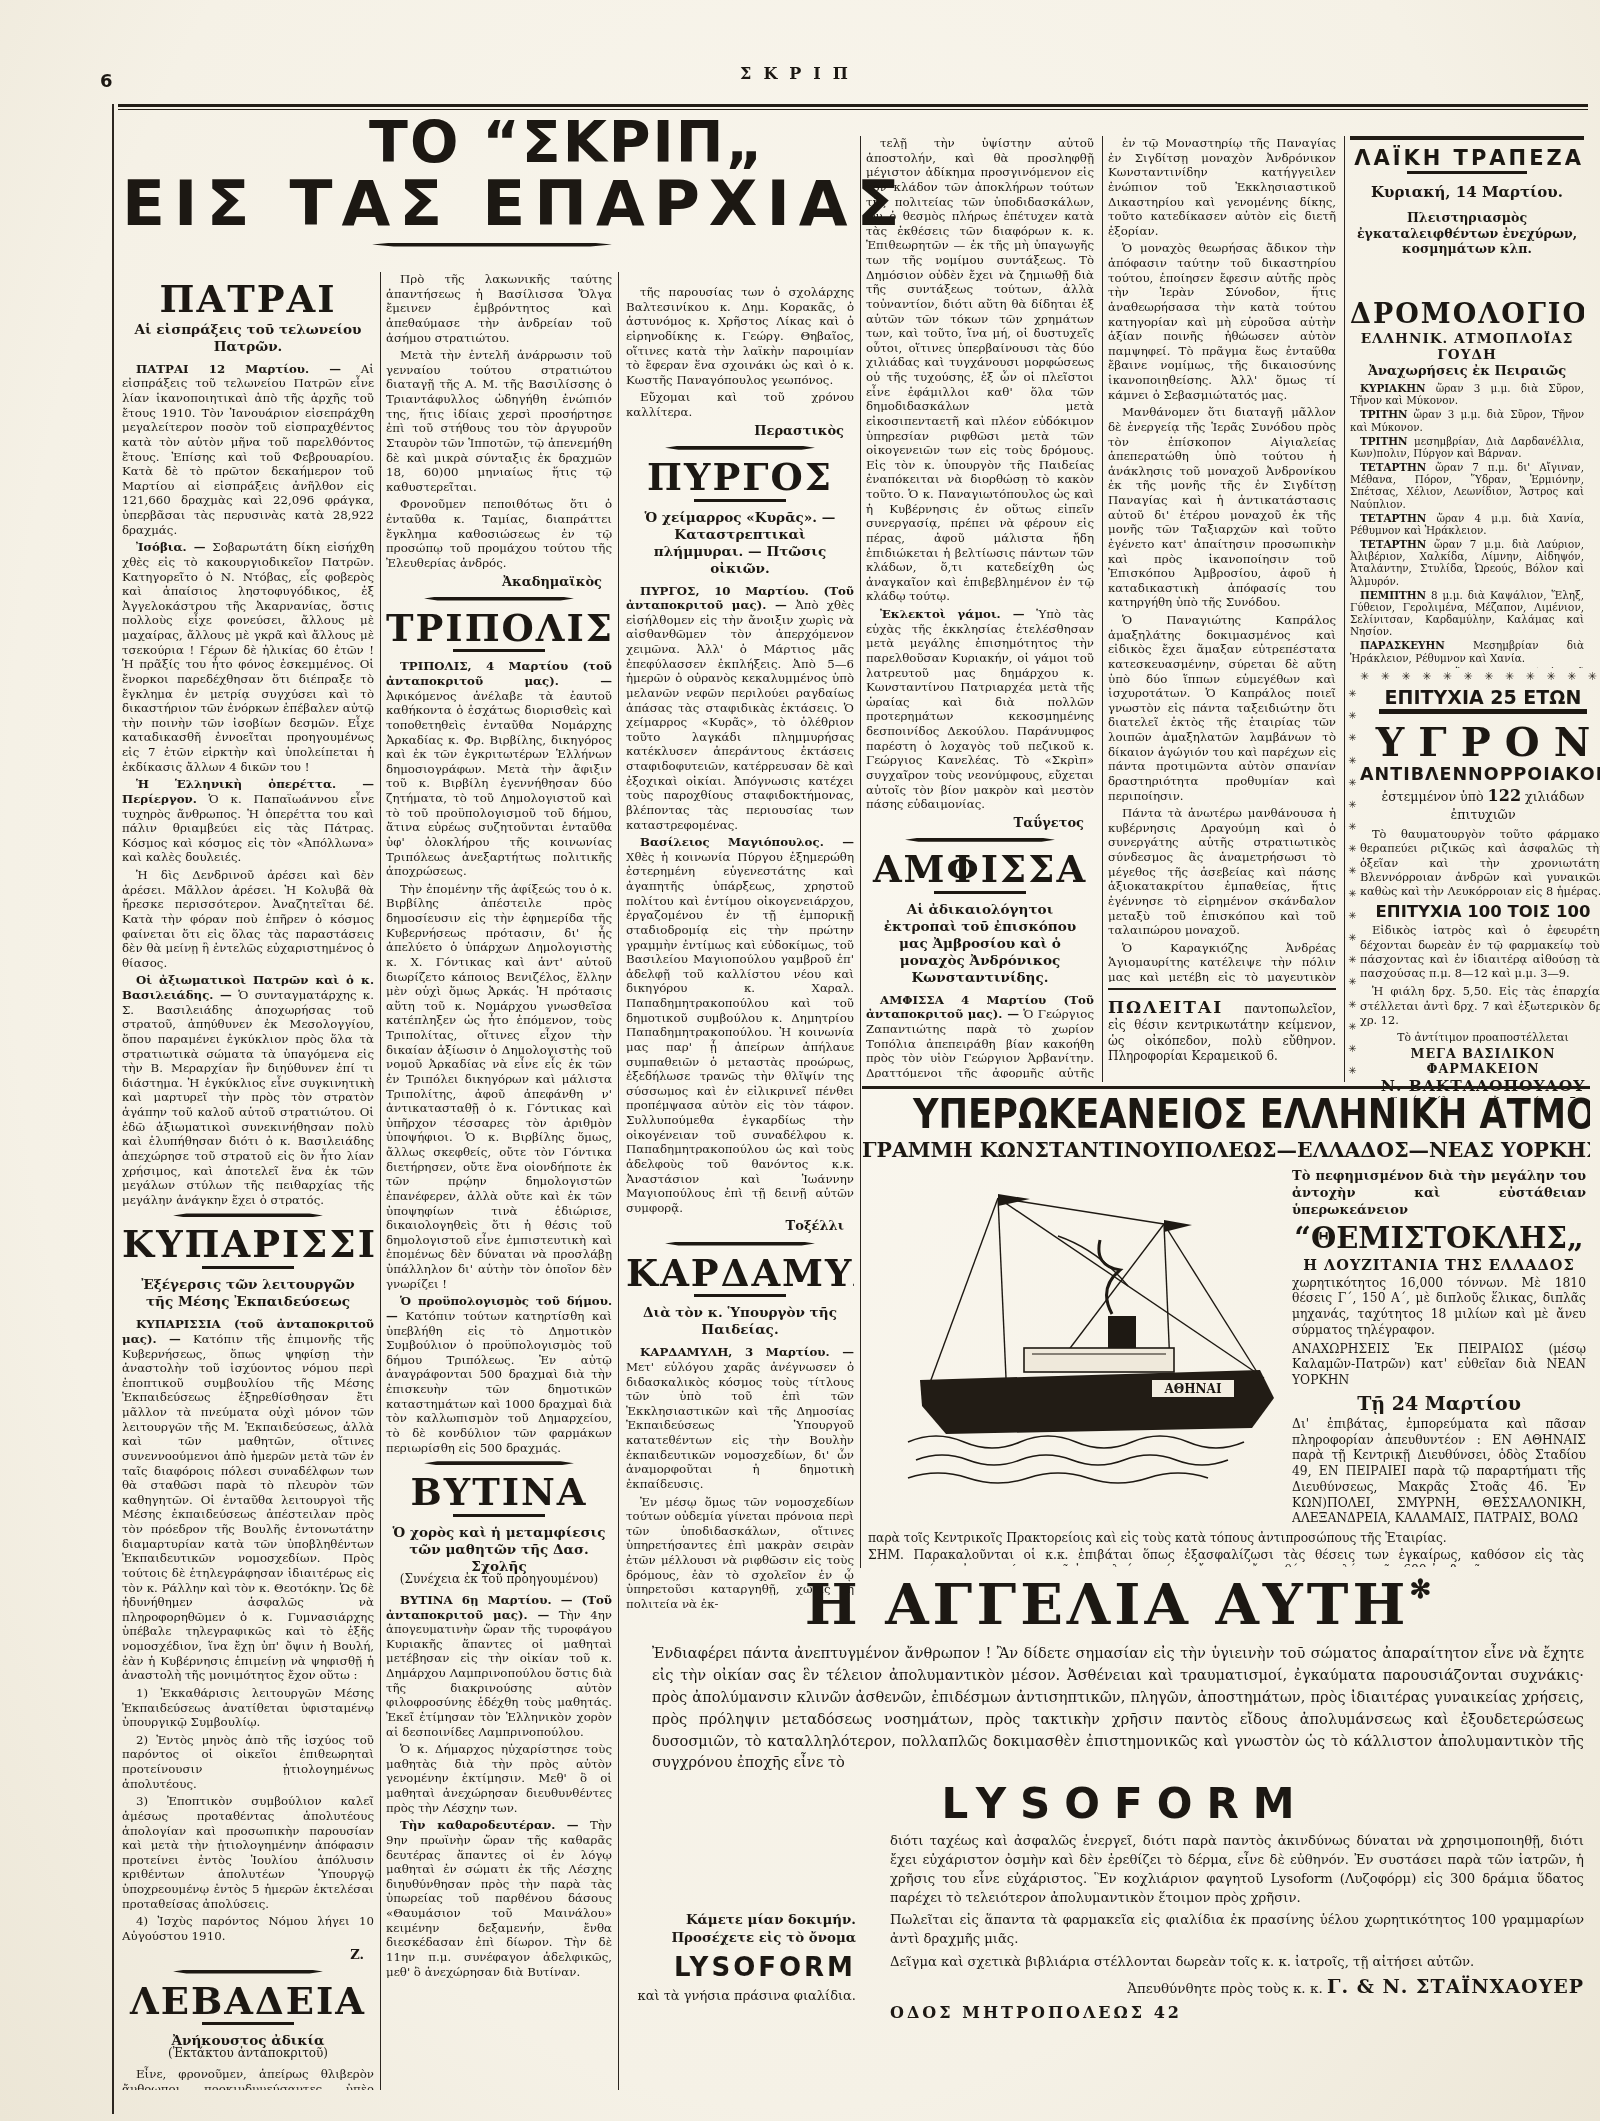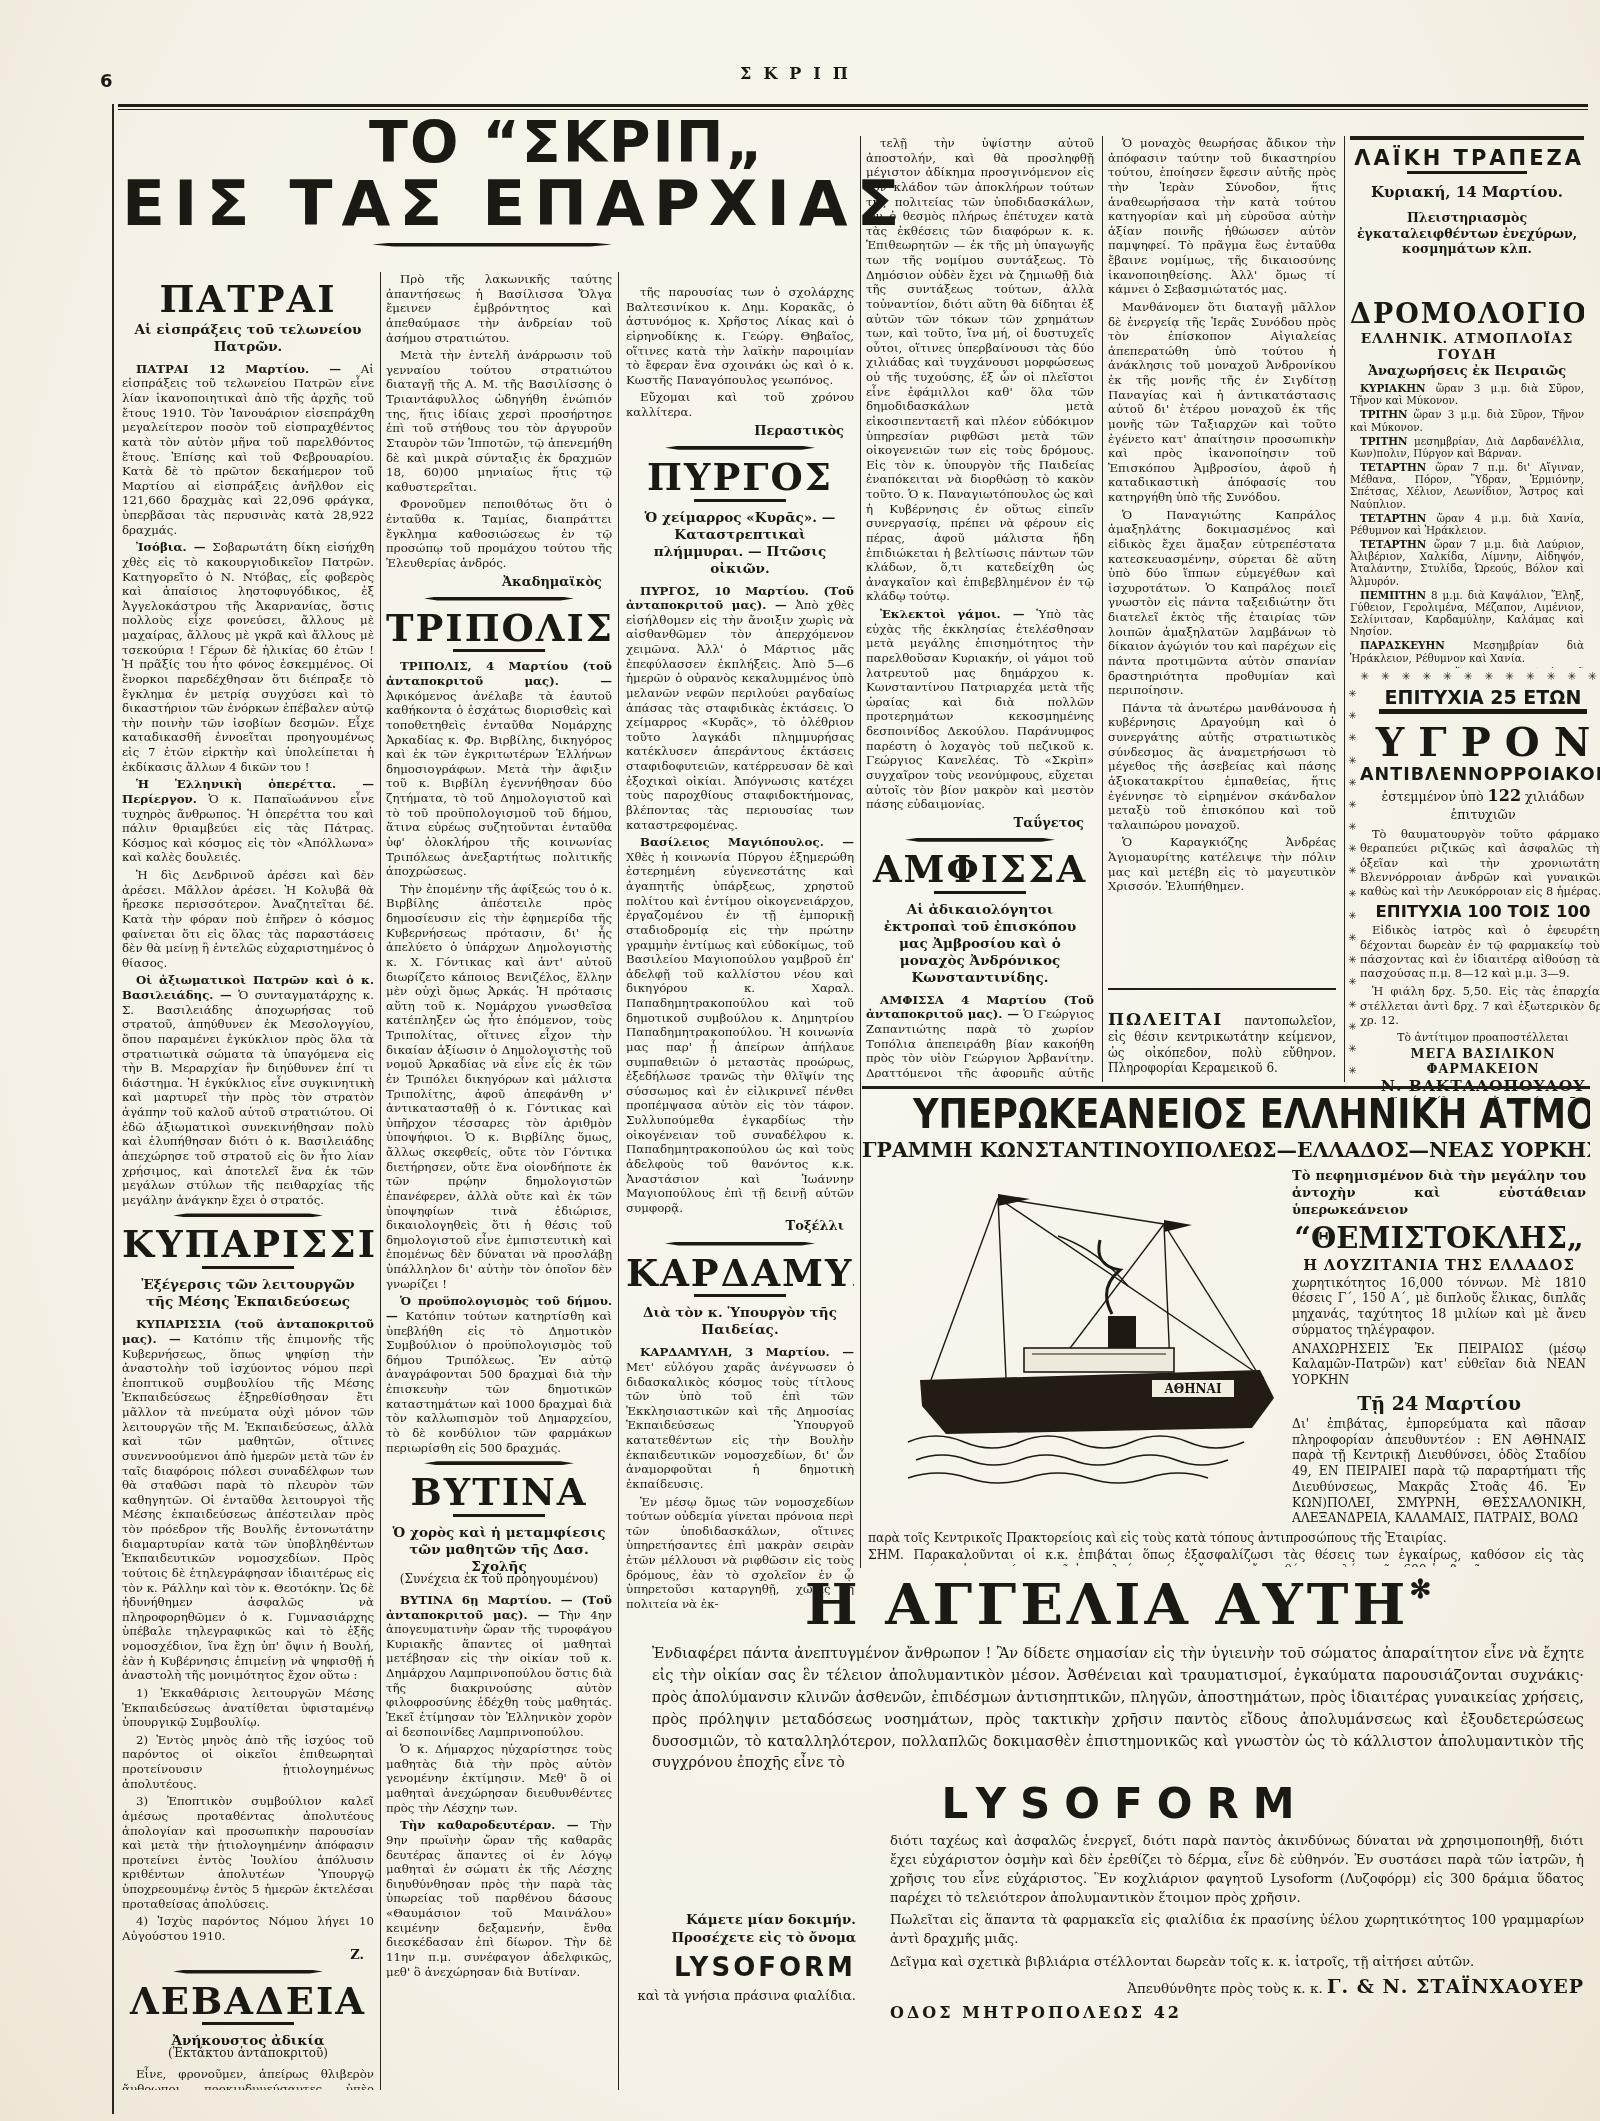--- a/index.html
+++ b/index.html
@@ -51,21 +51,21 @@
   .yg-name{font-weight:bold;font-size:40px;letter-spacing:14px;line-height:1.1;margin:2px 0 0;text-indent:14px;}
   .yg-h2{font-family:"DejaVu Sans",sans-serif;font-weight:bold;font-size:17.5px;letter-spacing:1px;margin:0 0 2px;}
   .yg-cr{font-size:12.6px;line-height:1.3;margin:0 0 4px;}
   .yg-cr b{font-size:16px;}
   .yg-p{font-size:11.4px;line-height:1.25;text-align:justify;margin:0 0 4px;text-indent:12px;}
   .yg-h3{font-family:"DejaVu Sans",sans-serif;font-weight:bold;font-size:16.5px;margin:2px 0 2px;}
   .yg-sm{font-size:10.8px;margin:0 0 1px;}
   .yg-ph1{font-weight:bold;font-size:12.6px;letter-spacing:1px;margin:2px 0 0;}
   .yg-ph2{font-weight:bold;font-size:15.5px;letter-spacing:1px;margin:0;}
   
-  .poleitai{border-top:2px solid #221d16;padding-top:18px;font-size:12px;line-height:1.3;text-align:justify;}
+  .poleitai{border-top:2px solid #221d16;padding-top:6px;font-size:12px;line-height:1.3;text-align:justify;}
   .poleitai b{font-size:17px;letter-spacing:2px;}
   
   .shipad{position:absolute;left:862px;top:1086px;width:728px;height:478px;border-top:3px solid #221d16;overflow:hidden;}
   .ship-title{font-family:"DejaVu Sans",sans-serif;font-weight:bold;font-size:41px;white-space:nowrap;
     text-align:center;transform:scaleX(.86);transform-origin:50% 50%;margin:4px 0 0;line-height:1.05;}
   .ship-sub{font-weight:bold;font-size:20.5px;text-align:center;margin:2px 0 4px;white-space:nowrap;}
   .ship-body{display:flex;}
   .ship-pic{width:390px;flex:0 0 390px;padding-left:40px;}
   .ship-txt{width:326px;flex:1;padding-right:4px;}
   .ship-intro{font-size:13px;line-height:1.3;text-align:justify;margin:2px 0;font-weight:bold;}
@@ -224,20 +224,21 @@
       <div class="underbar"></div>
       <h3 class="subhead">Αἱ ἀδικαιολόγητοι ἐκτροπαὶ τοῦ ἐπισκόπου μας Ἀμβροσίου καὶ ὁ μοναχὸς Ἀνδρόνικος Κωνσταντινίδης.</h3>
       <div>
           <p><b>ΑΜΦΙΣΣΑ 4 Μαρτίου (Τοῦ ἀνταποκριτοῦ μας). —</b> Ὁ Γεώργιος Ζαπαντιώτης παρὰ τὸ χωρίον Τοπόλια ἀπεπειράθη βίαν κακοήθη πρὸς τὸν υἱὸν Γεώργιον Ἀρβανίτην. Δραττόμενοι τῆς ἀφορμῆς αὐτῆς ἐκφράζομεν τὴν πλήρη ἀγανάκτησιν συμπάσης τῆς Ἀμφισσαϊκῆς κοινωνίας καὶ τὴν ἀποδοκιμασίαν αὐτῆς ὄχι μόνον κατὰ τοῦ ἀθλίου τούτου τέρατος ἀλλ��� καὶ κατὰ παντὸς ὁμοίου αὐτοῦ.</p>
         </div>
     </section>
   </div>
 
   <div class="col" style="left:1108px;top:136px;width:228px;height:846px;">
     <div>
+        <p>ἐν τῷ Μοναστηρίῳ τῆς Παναγίας ἐν Σιγδίτσῃ μοναχὸν Ἀνδρόνικον Κωνσταντινίδην κατήγγειλεν ἐνώπιον τοῦ Ἐκκλησιαστικοῦ Δικαστηρίου καὶ γενομένης δίκης, τοῦτο κατεδίκασεν αὐτὸν εἰς διετῆ ἐξορίαν.</p>
         <p>Ὁ μοναχὸς θεωρήσας ἄδικον τὴν ἀπόφασιν ταύτην τοῦ δικαστηρίου τούτου, ἐποίησεν ἔφεσιν αὐτῆς πρὸς τὴν Ἱερὰν Σύνοδον, ἥτις ἀναθεωρήσασα τὴν κατὰ τούτου κατηγορίαν καὶ μὴ εὑροῦσα αὐτὴν ἀξίαν ποινῆς ἠθώωσεν αὐτὸν παμψηφεί. Τὸ πρᾶγμα ἕως ἐνταῦθα ἔβαινε νομίμως, τῆς δικαιοσύνης ἱκανοποιηθείσης. Ἀλλ' ὅμως τί κάμνει ὁ Σεβασμιώτατός μας.</p>
         <p>Μανθάνομεν ὅτι διαταγῇ μᾶλλον δὲ ἐνεργείᾳ τῆς Ἱερᾶς Συνόδου πρὸς τὸν ἐπίσκοπον Αἰγιαλείας ἀπεπερατώθη ὑπὸ τούτου ἡ ἀνάκλησις τοῦ μοναχοῦ Ἀνδρονίκου ἐκ τῆς μονῆς τῆς ἐν Σιγδίτσῃ Παναγίας καὶ ἡ ἀντικατάστασις αὐτοῦ δι' ἑτέρου μοναχοῦ ἐκ τῆς μονῆς τῶν Ταξιαρχῶν καὶ τοῦτο ἐγένετο κατ' ἀπαίτησιν προσωπικὴν καὶ πρὸς ἱκανοποίησιν τοῦ Ἐπισκόπου Ἀμβροσίου, ἀφοῦ ἡ καταδικαστικὴ ἀπόφασίς του κατηργήθη ὑπὸ τῆς Συνόδου.</p>
         <p>Ὁ Παναγιώτης Καπράλος ἁμαξηλάτης δοκιμασμένος καὶ εἰδικὸς ἔχει ἅμαξαν εὐτρεπέστατα κατεσκευασμένην, σύρεται δὲ αὕτη ὑπὸ δύο ἵππων εὐμεγέθων καὶ ἰσχυροτάτων. Ὁ Καπράλος ποιεῖ γνωστὸν εἰς πάντα ταξειδιώτην ὅτι διατελεῖ ἐκτὸς τῆς ἑταιρίας τῶν λοιπῶν ἁμαξηλατῶν λαμβάνων τὸ δίκαιον ἀγώγιόν του καὶ παρέχων εἰς πάντα προτιμῶντα αὐτὸν σπανίαν δραστηριότητα προθυμίαν καὶ περιποίησιν.</p>
         <p>Πάντα τὰ ἀνωτέρω μανθάνουσα ἡ κυβέρνησις Δραγούμη καὶ ὁ συνεργάτης αὐτῆς στρατιωτικὸς σύνδεσμος ἂς ἀναμετρήσωσι τὸ μέγεθος τῆς ἀσεβείας καὶ πάσης ἀξιοκατακρίτου ἐμπαθείας, ἥτις ἐγέννησε τὸ εἰρημένον σκάνδαλον μεταξὺ τοῦ ἐπισκόπου καὶ τοῦ ταλαιπώρου μοναχοῦ.</p>
         <p>Ὁ Καραγκιόζης Ἀνδρέας Ἁγιομαυρίτης κατέλειψε τὴν πόλιν μας καὶ μετέβη εἰς τὸ μαγευτικὸν Χρισσόν. Ἐλυπήθημεν.</p>
       </div>
 
   </div>
   <div class="adblock poleitai" style="left:1108px;top:988px;width:228px;height:90px;">
     <b>ΠΩΛΕΙΤΑΙ</b>

